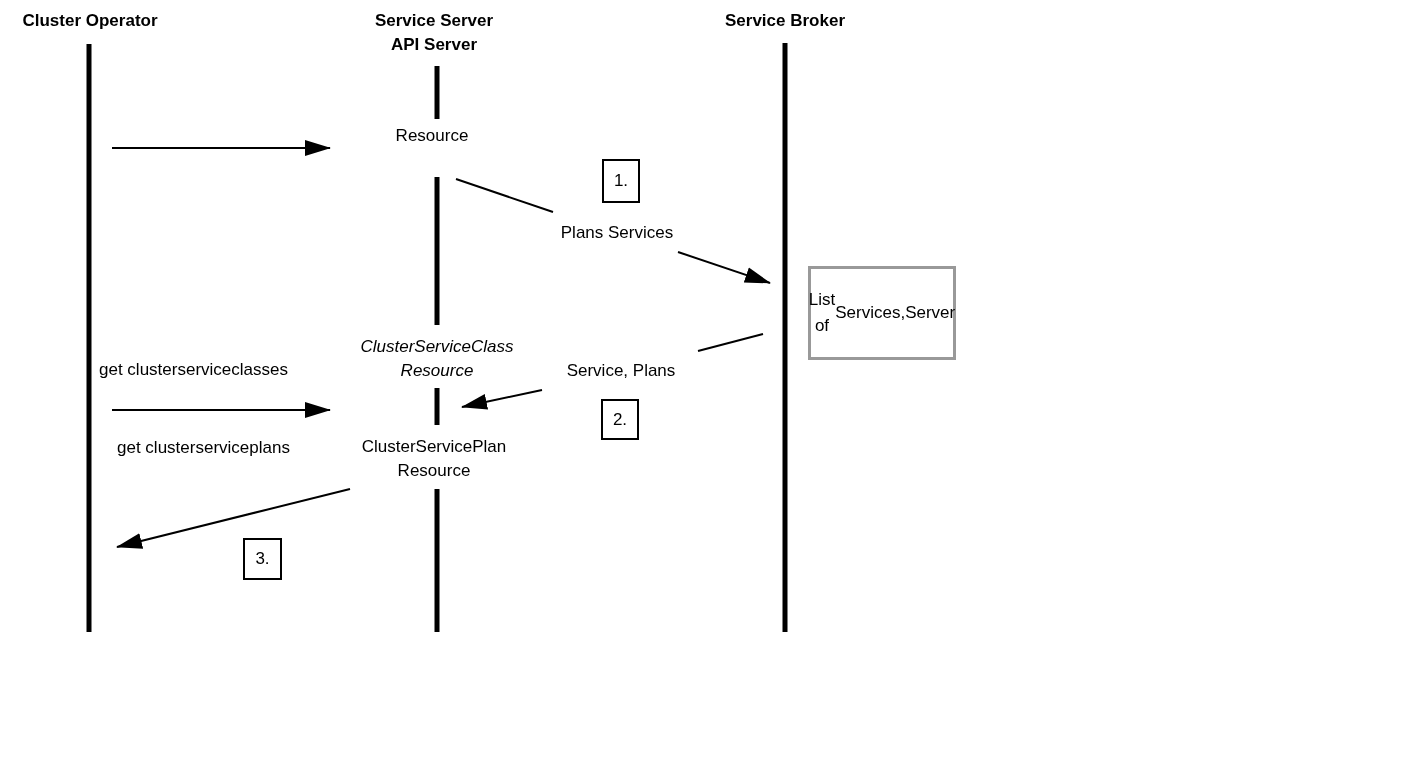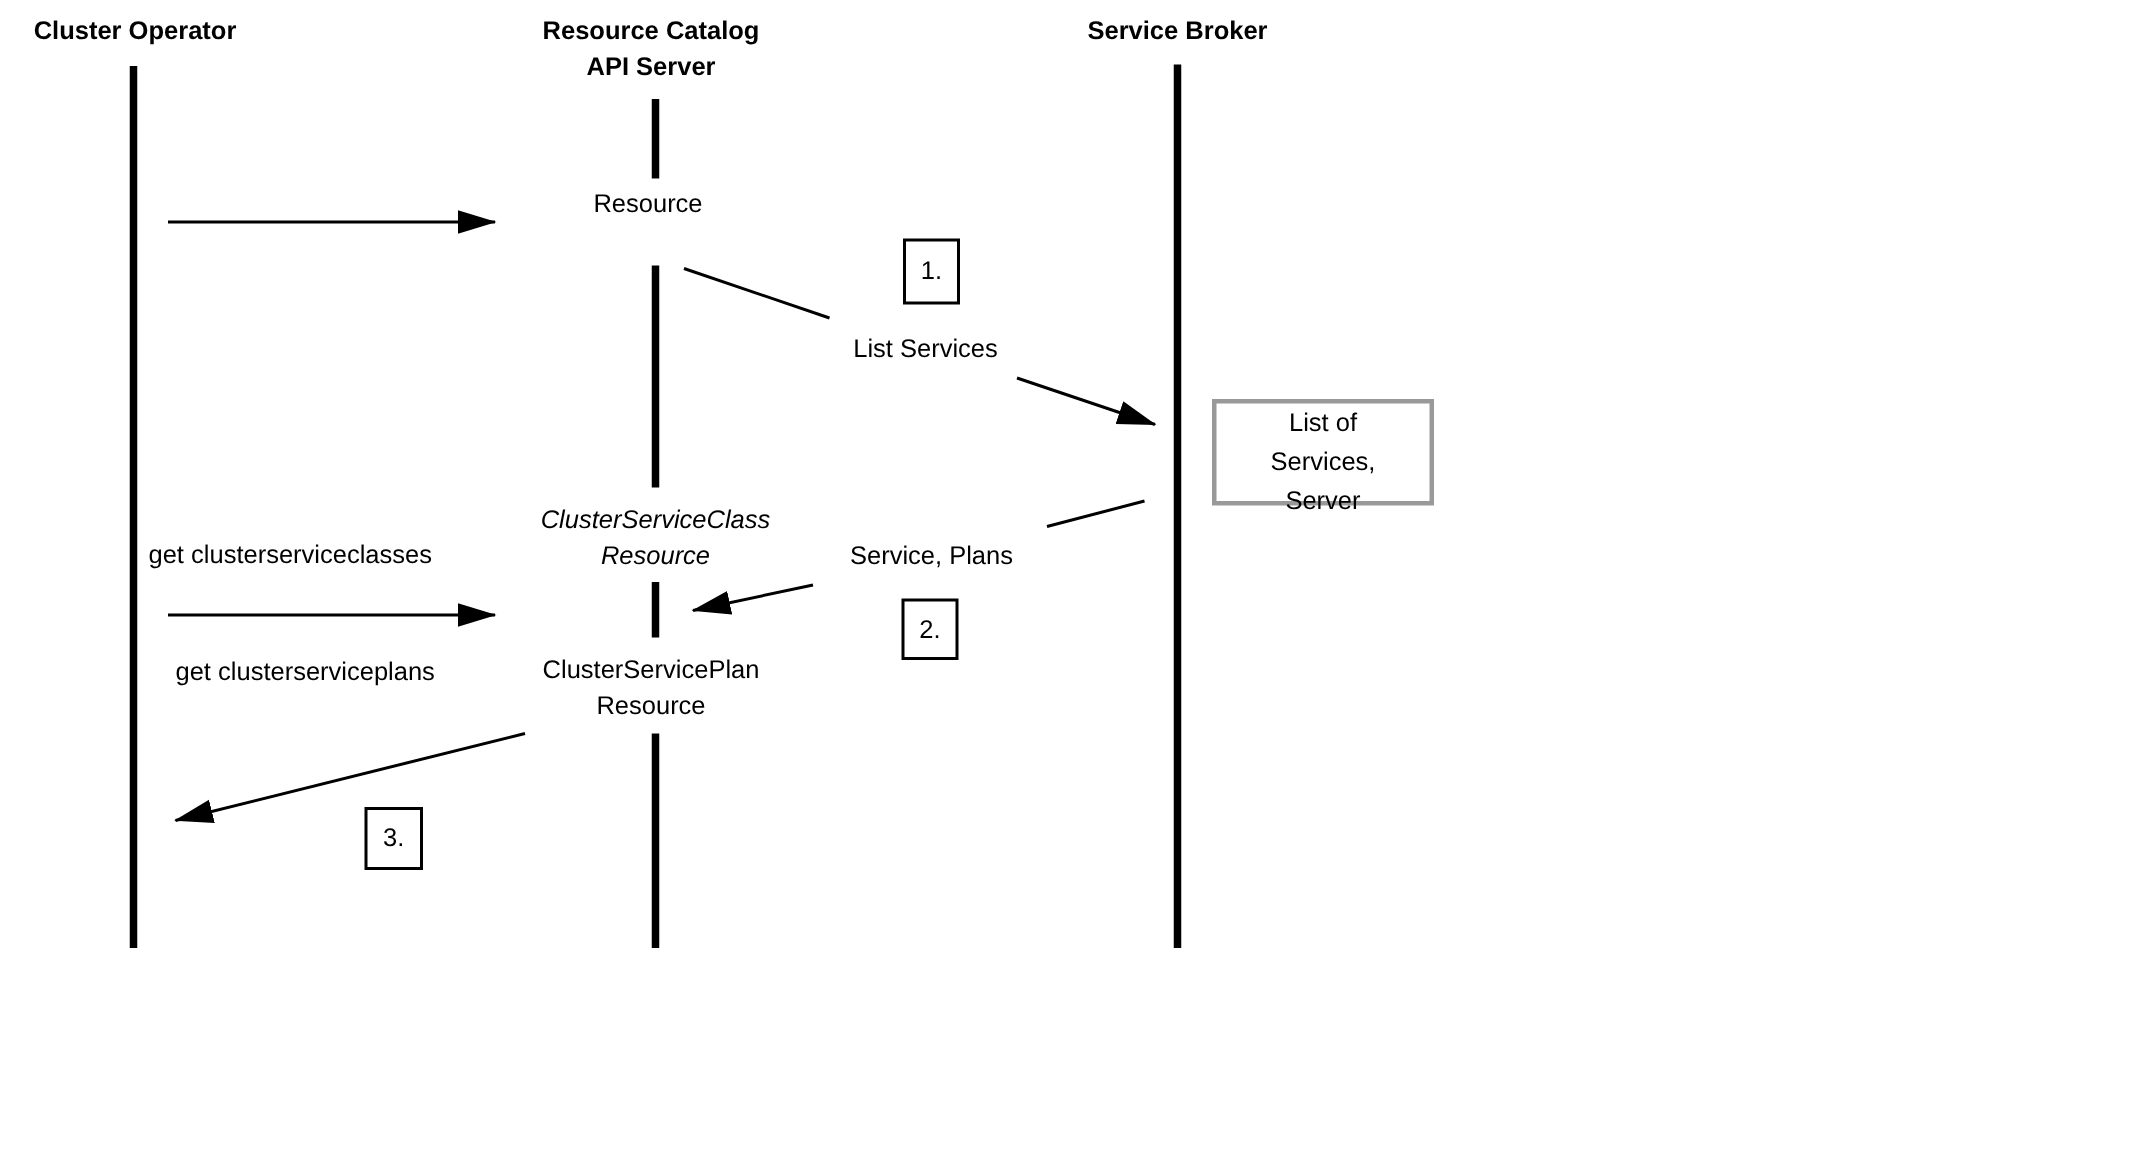--- a/index.html
+++ b/index.html
@@ -39,26 +39,27 @@
     border: 2px solid var(--line-color);
     background: var(--background-color);
     display: flex;
     align-items: center;
     justify-content: center;
     font-size: 17px;
   }
   .notebox {
     position: absolute;
     left: 808px; top: 266px;
-    width: 148px; height: 71px;
+    width: 148px; height: 94px;
     border: 3px solid var(--note-border-color);
     background: var(--background-color);
     display: flex;
-    flex-direction: column;
+    flex-direction: row;
     align-items: center;
+    justify-content: center;
     font-size: 17px;
     line-height: 26px;
     text-align: center;
   }
 </style>
 </head>
 <body>
 
 <div class="canvas">
 
@@ -81,41 +82,41 @@
     <line x1="678" y1="252" x2="770" y2="283" stroke="var(--line-color)" stroke-width="2" marker-end="url(#arrowhead)"></line>
     <line x1="763" y1="334" x2="698" y2="351" stroke="var(--line-color)" stroke-width="2"></line>
     <line x1="542" y1="390" x2="462" y2="407" stroke="var(--line-color)" stroke-width="2" marker-end="url(#arrowhead)"></line>
     <line x1="112" y1="410" x2="330" y2="410" stroke="var(--line-color)" stroke-width="2" marker-end="url(#arrowhead)"></line>
     <line x1="350" y1="489" x2="117" y2="547" stroke="var(--line-color)" stroke-width="2" marker-end="url(#arrowhead)"></line>
   </svg>
 
   <div class="txt bold center" style="left:-10px; top:9px;">Cluster Operator</div>
 
   <div class="txt bold center" style="left:334px; top:9px;">
-    <span style="display:block">Resource Catalog</span>
+    <span style="display:block">Service Server</span>
     <span style="display:block">API Server</span>
   </div>
 
   <div class="txt bold center" style="left:685px; top:9px;">Service Broker</div>
 
   <div class="txt center" style="left:332px; top:124px;">
     <span style="display:block">Resource</span>
   </div>
 
   <div class="txt center" style="left:337px; top:335px;font-style:italic;">
     <span style="display:block">ClusterServiceClass</span>
     <span style="display:block">Resource</span>
   </div>
 
   <div class="txt center" style="left:334px; top:435px;">
     <span style="display:block">ClusterServicePlan</span>
     <span style="display:block">Resource</span>
   </div>
 
-  <div class="txt center" style="left:517px; top:221px;">List Services</div>
+  <div class="txt center" style="left:517px; top:221px;">Plans Services</div>
 
   <div class="txt center" style="left:521px; top:359px;">Service, Plans</div>
 
   <div class="txt" style="left:99px; top:358px;">get clusterserviceclasses</div>
 
   <div class="txt" style="left:117px; top:436px;">get clusterserviceplans</div>
 
   <div class="stepbox" style="left:602px; top:159px; width:38px; height:44px;">1.</div>
 
   <div class="stepbox" style="left:601px; top:399px; width:38px; height:41px;">2.</div>

